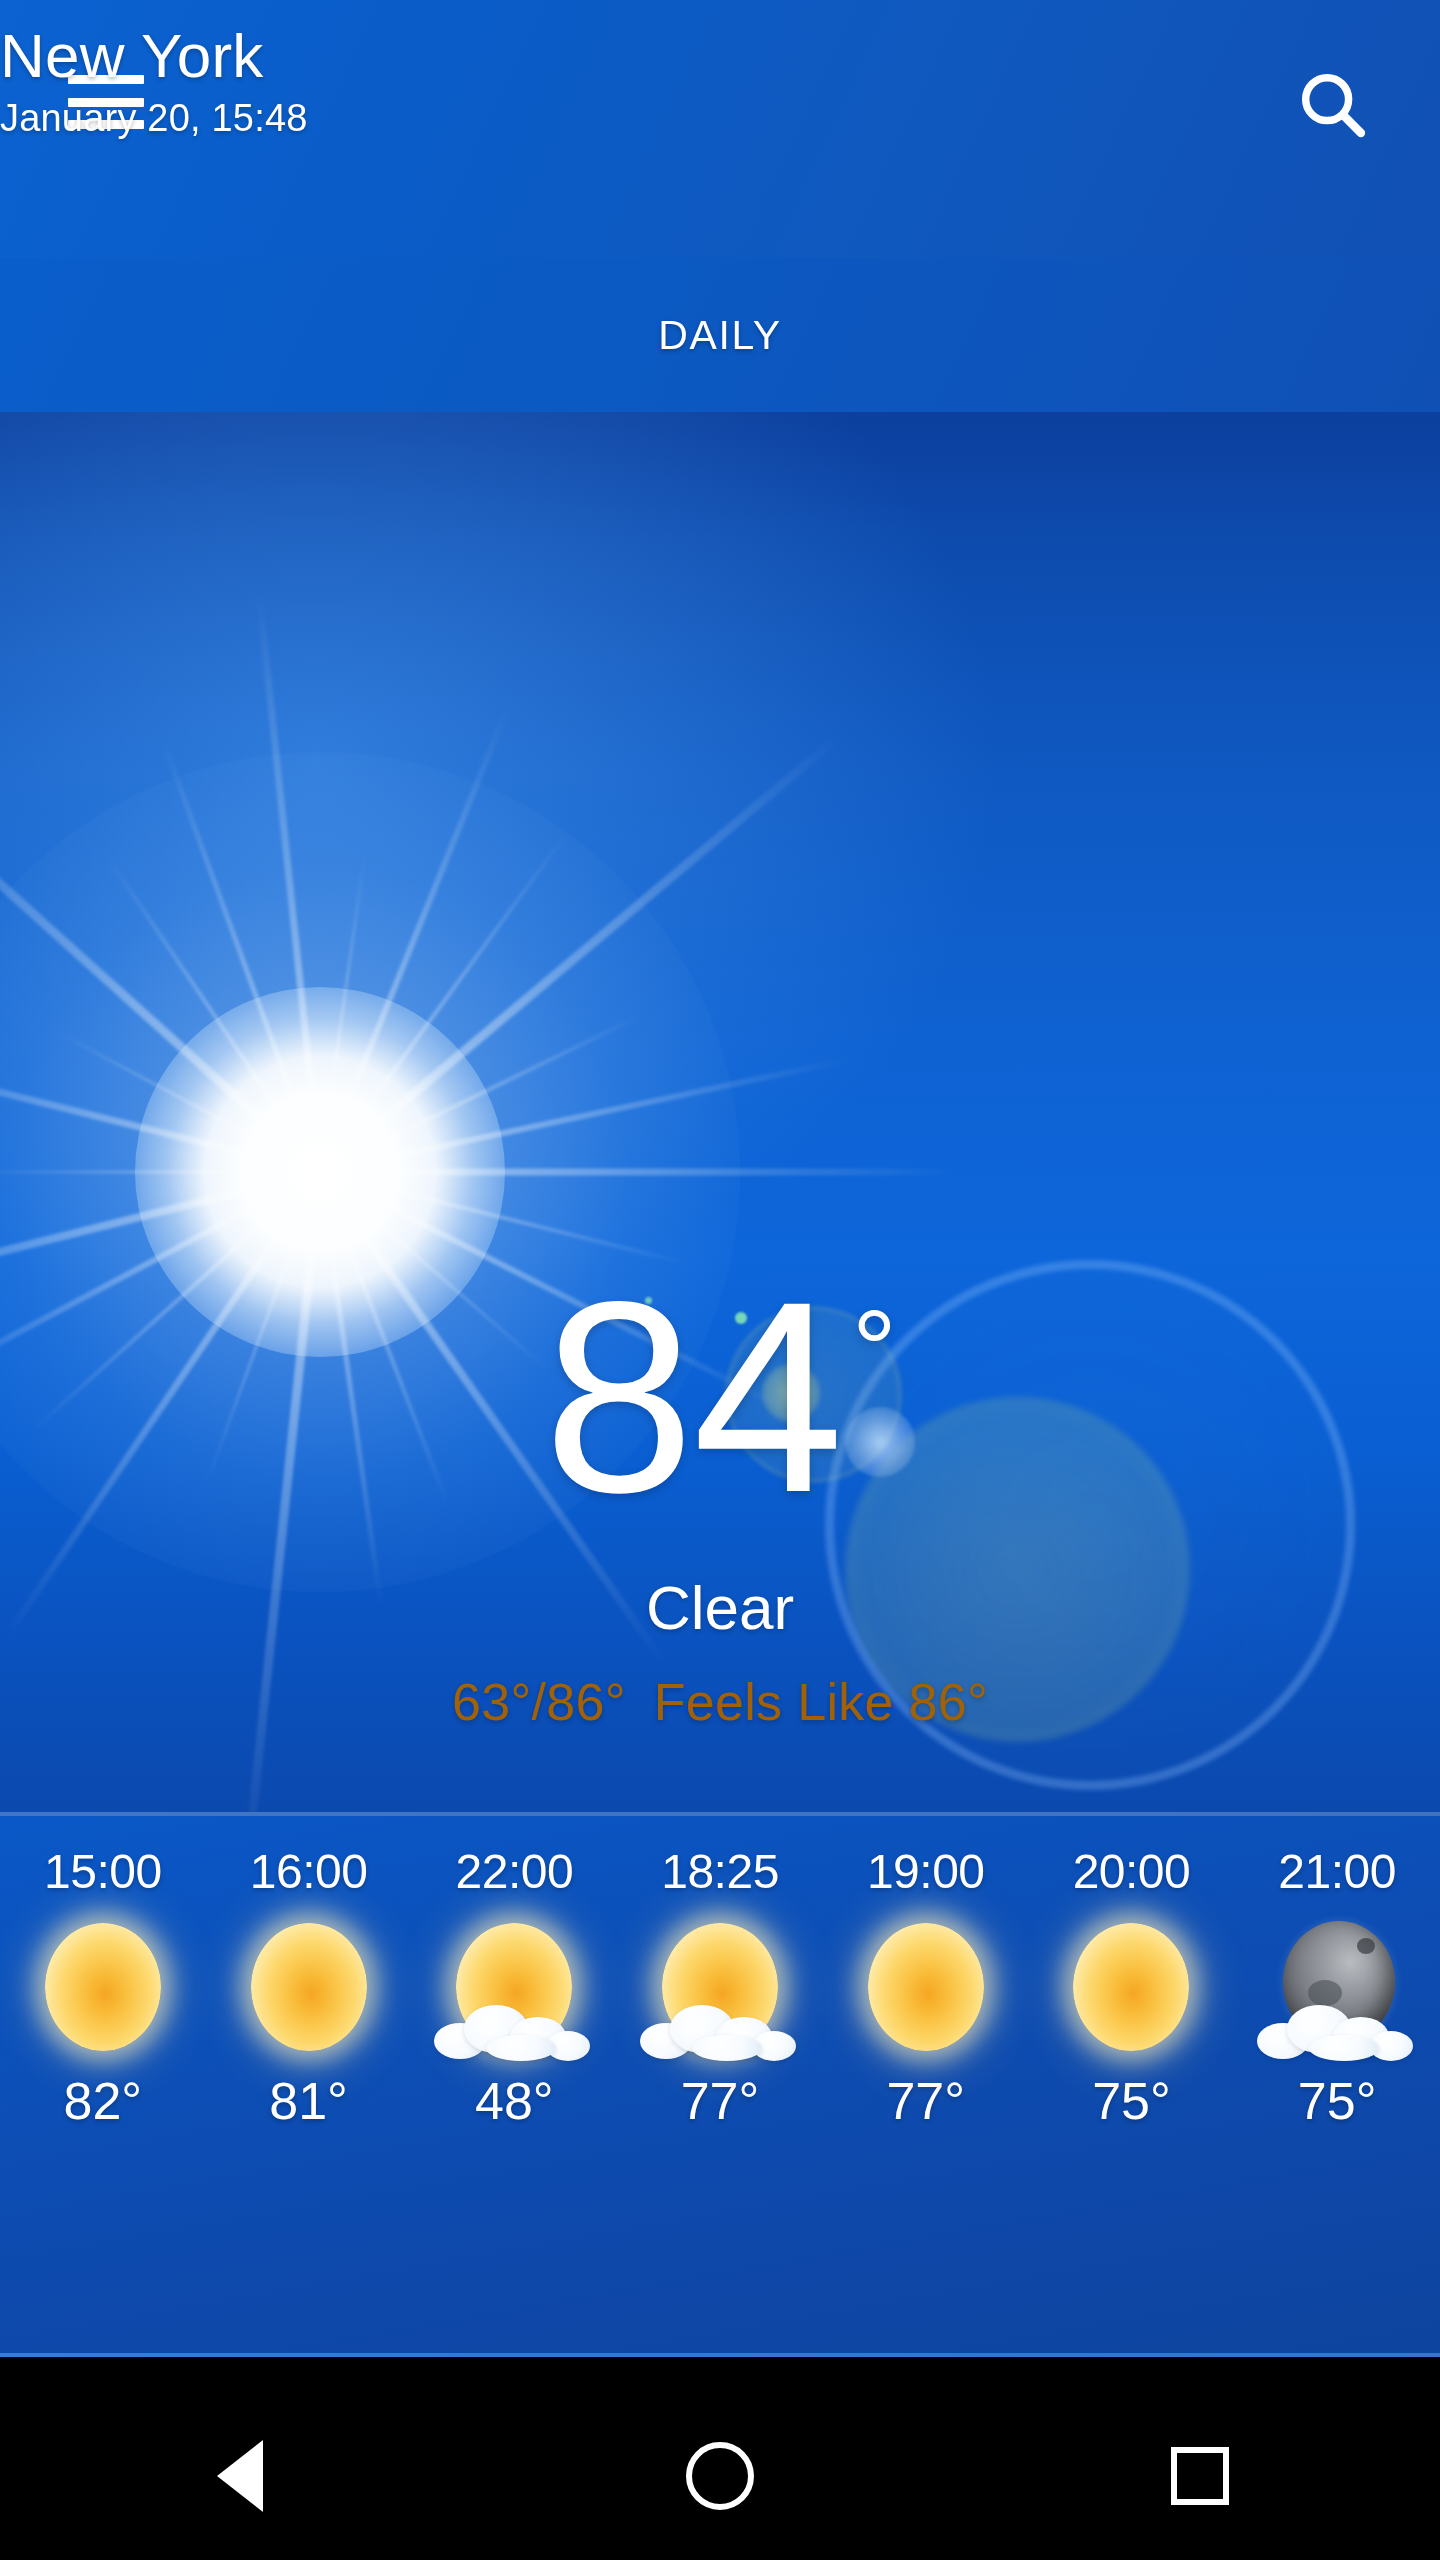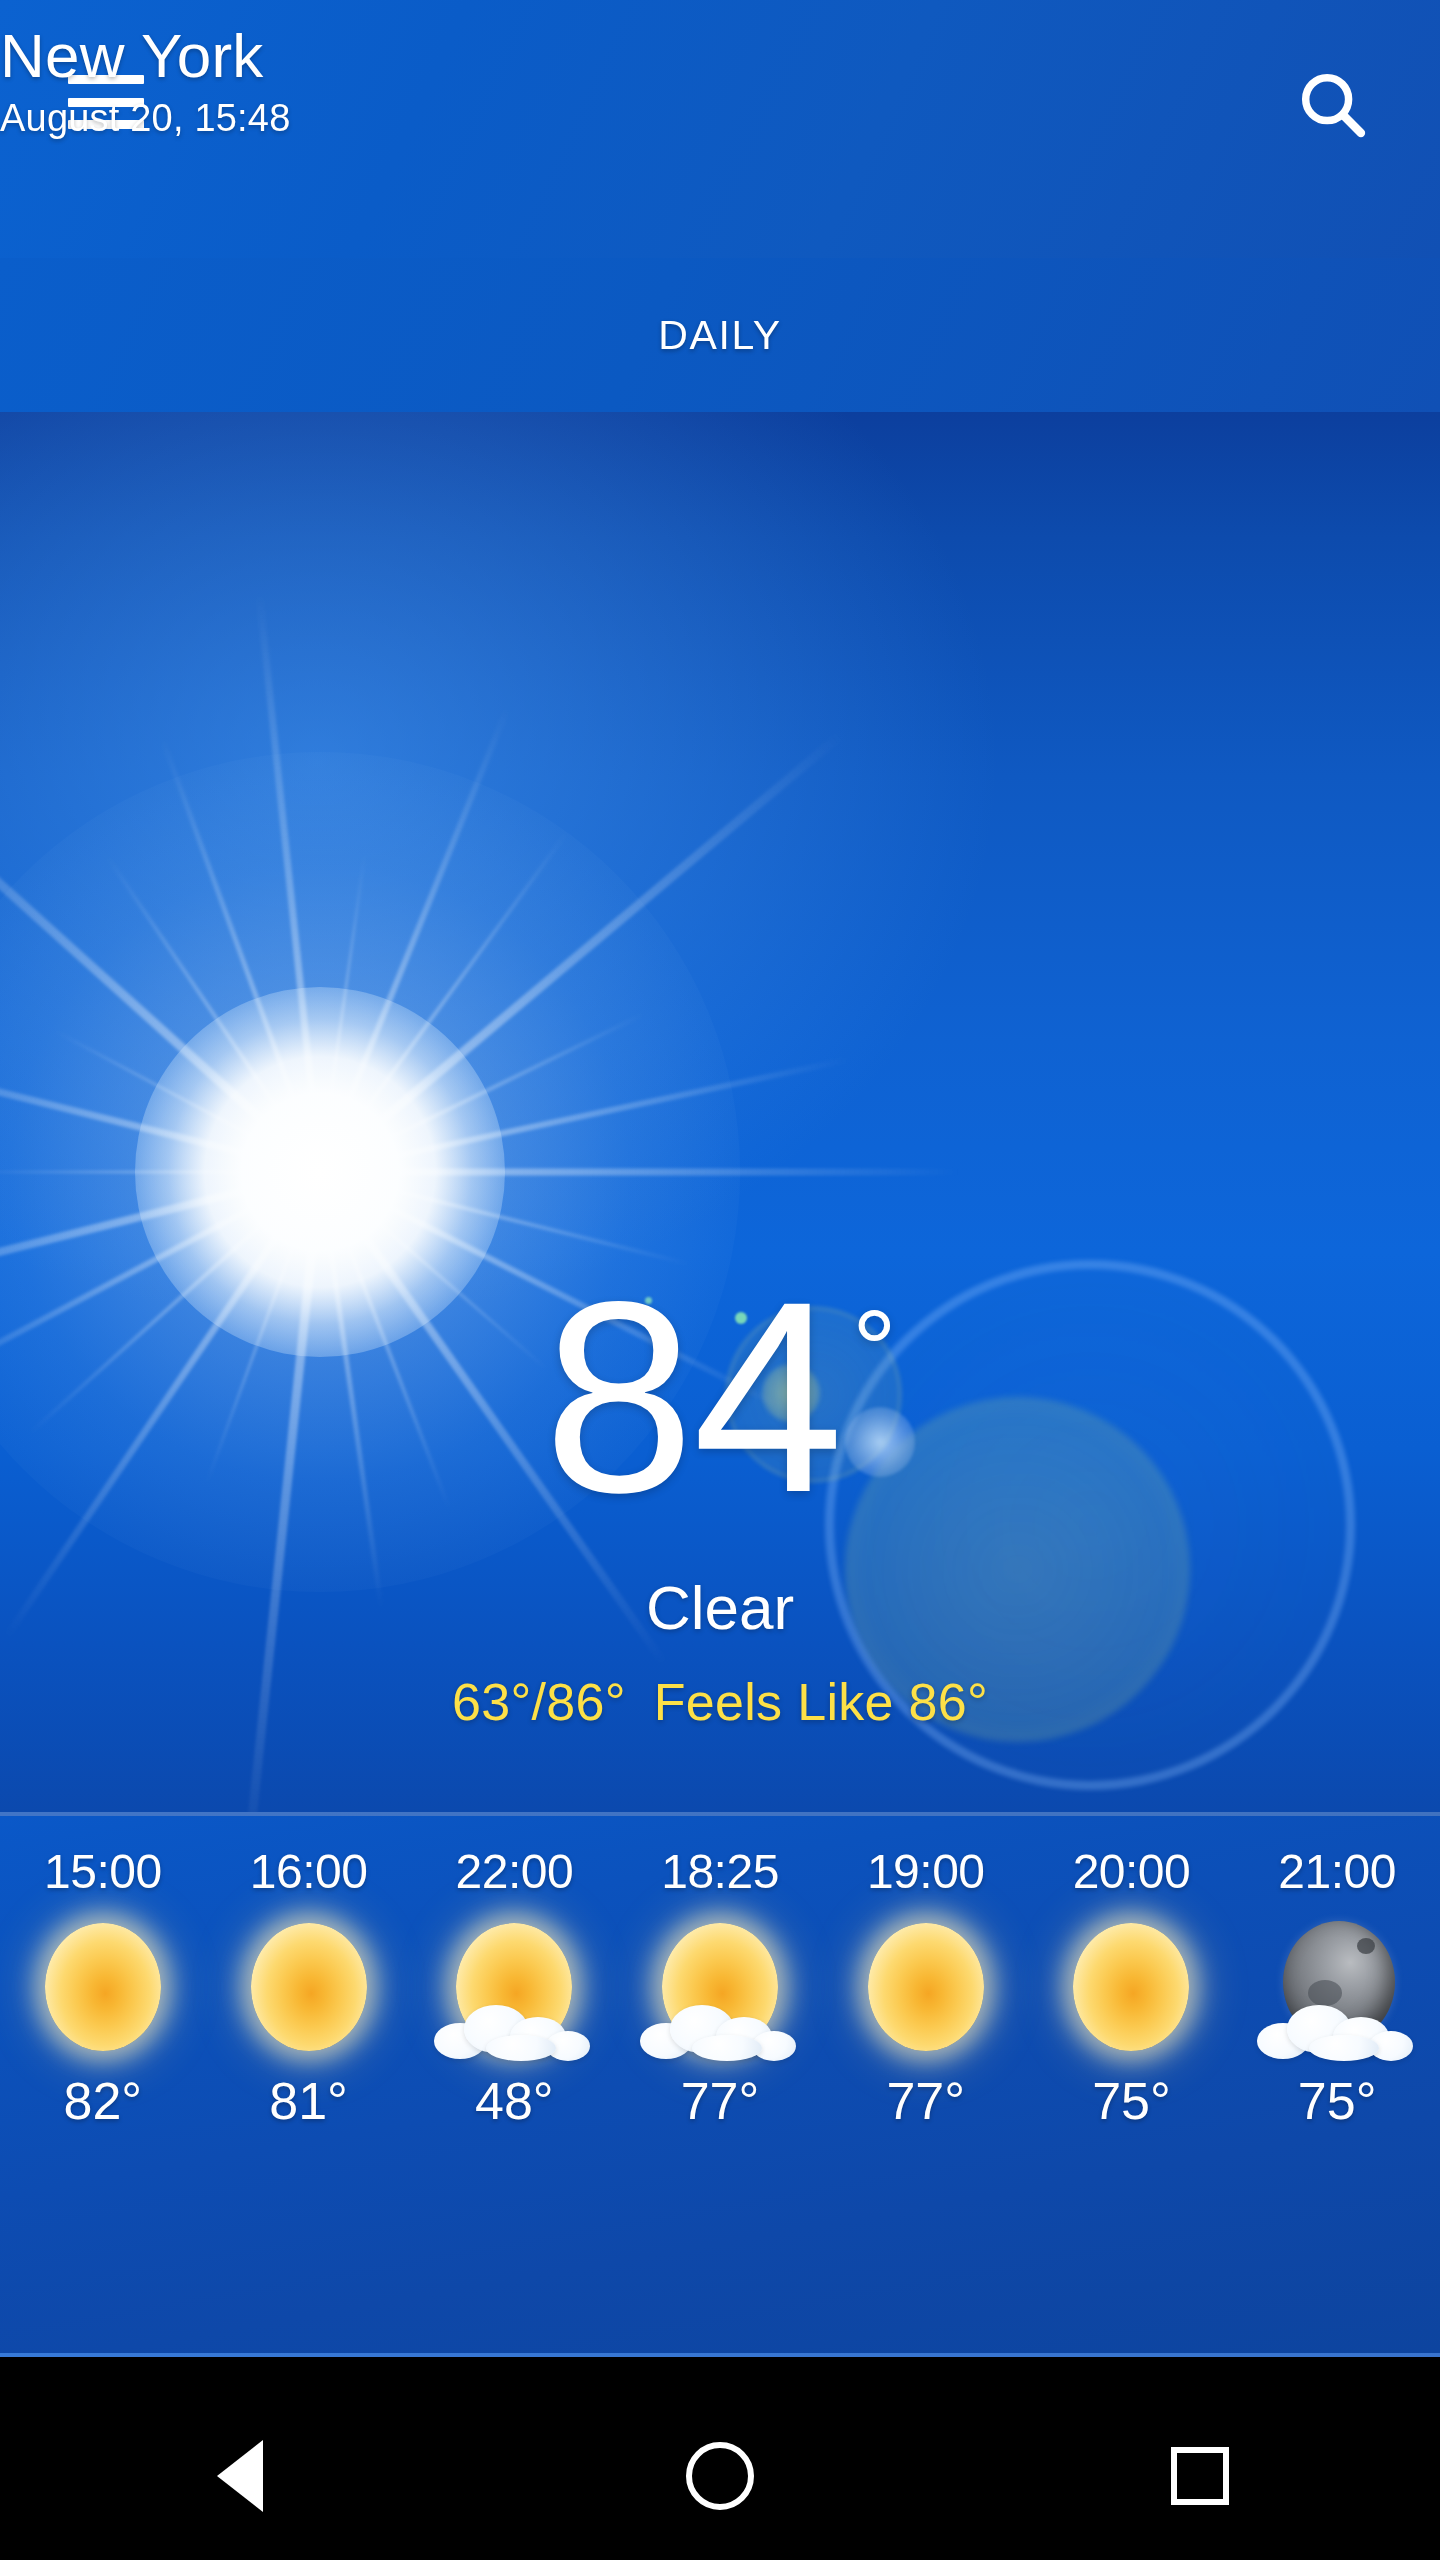--- a/index.html
+++ b/index.html
@@ -186,21 +186,21 @@
     line-height:1; margin-top:24px; margin-left:10px;
     text-shadow:0 3px 8px rgba(0,0,0,.20);
   }
   .condition {
     position:absolute; left:0; top:1572px; width:1440px;
     font-size:62px; font-weight:300; color:#fff;
     text-shadow:0 2px 5px rgba(0,0,0,.25);
   }
   .hilo {
     position:absolute; left:0; top:1672px; width:1440px;
-    font-size:52px; font-weight:300; color:#fde047;
+    font-size:52px; font-weight:300; color:#a16207;
     letter-spacing:0.3px;
     text-shadow:0 2px 5px rgba(0,0,0,.25);
     text-align:center;
   }
   .hilo .gap { display:inline-block; width:28px; }
 
   
   .hourly {
     position:absolute; left:0; top:1812px;
     width:1440px; height:545px;
@@ -432,21 +432,21 @@
     </div>
 
   <div class="appbar">
     <div class="menu-btn">
       <span></span>
       <span></span>
       <span></span>
     </div>
     <div class="title-block">
       <div class="app-title">New York</div>
-      <div class="app-subtitle">August 20, 15:48</div>
+      <div class="app-subtitle">January 20, 15:48</div>
     </div>
     <div class="search-btn">
       <svg width="78" height="78" viewBox="0 0 24 24" aria-hidden="true">
         <circle cx="10.2" cy="10.2" r="6.6" fill="none" stroke="#ffffff" stroke-width="2.3"></circle>
         <line x1="15.1" y1="15.1" x2="20.6" y2="20.6" stroke="#ffffff" stroke-width="2.6" stroke-linecap="round"></line>
       </svg>
     </div>
   </div>
 
   <div class="tabs" id="tabs">

